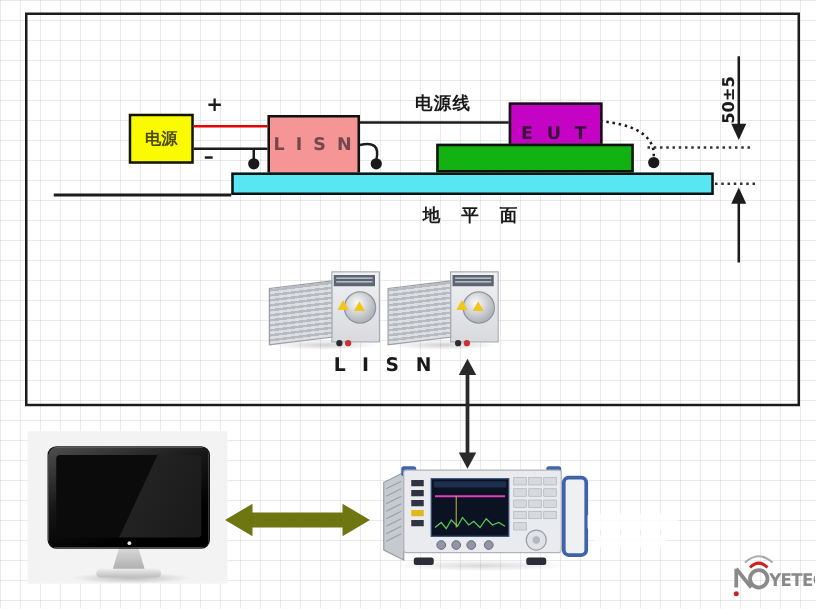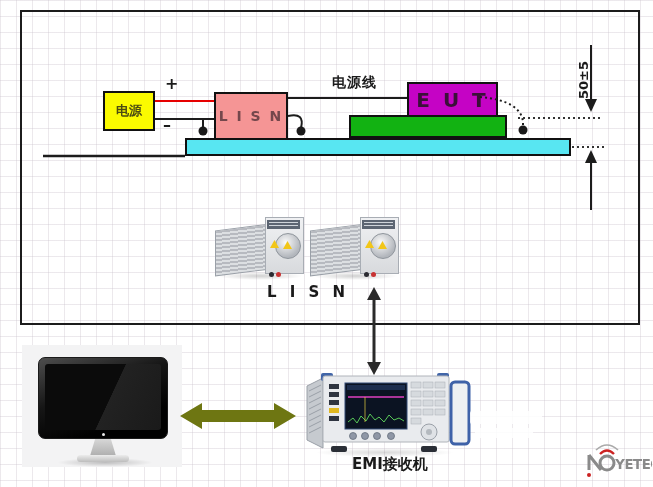--- a/index.html
+++ b/index.html
@@ -12,21 +12,21 @@
     font-family:"DejaVu Sans","Liberation Sans",sans-serif;
     color:#1a1a1a;
   }
   .abs{position:absolute;}
   
   .frame{left:20px;top:10px;width:616px;height:311px;border:2px solid #1c1c1c;z-index:1;}
   .title{left:211px;top:9px;width:120px;text-align:center;font-size:15px;font-weight:bold;letter-spacing:6px;z-index:6;}
   .box{box-sizing:border-box;border:2.5px solid #111;display:flex;align-items:center;justify-content:center;font-weight:bold;z-index:2;}
   .power-box{left:81px;top:79px;width:52px;height:40px;background:#fbfb00;font-size:13px;color:#4c4c12;}
   .lisn-box{left:192px;top:80px;width:74px;height:48px;background:#f59595;font-size:14px;letter-spacing:2px;color:#74474c;}
-  .eut-box{left:385px;top:70px;width:91px;height:35px;background:#c503c5;font-size:20px;letter-spacing:3px;color:#3a1038;}
+  .eut-box{left:385px;top:70px;width:75px;height:35px;background:#c503c5;font-size:14px;letter-spacing:3px;color:#3a1038;align-items:flex-end;}
   .table-box{left:327px;top:103px;width:158px;height:23px;background:#12b212;z-index:3;}
   .plane-box{left:163px;top:126px;width:386px;height:18px;background:#58e6f2;z-index:2;}
   .lbl{font-weight:bold;z-index:6;}
   .lbl-powerline{left:285px;top:62px;width:70px;text-align:right;font-size:14px;letter-spacing:1px;}
   .lbl-ground{left:295px;top:152px;width:124px;text-align:center;font-size:14px;letter-spacing:6px;}
   .lbl-plus{left:143px;top:62px;font-size:16px;}
   .lbl-minus{left:141px;top:103px;font-size:16px;}
   .lbl-dim{left:534px;top:60px;width:56px;height:16px;text-align:center;font-size:13px;transform:rotate(-90deg);}
   
   .lisn-unit{width:88px;height:58px;z-index:2;}
@@ -85,20 +85,21 @@
     </div>
     <div class="abs box eut-box">
       <span>E U T</span>
     </div>
     <div class="abs box table-box"></div>
     <div class="abs box plane-box"></div>
 
     <div class="abs lbl lbl-plus">+</div>
     <div class="abs lbl lbl-minus">–</div>
     <div class="abs lbl lbl-powerline">电源线</div>
+    <div class="abs lbl lbl-ground">地 平 面</div>
     <div class="abs lbl lbl-dim">50±5</div>
   </div>
 
   <div class="abs lisn-shadow" style="left:217px;top:272px;"></div>
   <div class="abs lisn-shadow" style="left:312px;top:272px;"></div>
 
   <div class="abs lisn-unit lisn-u1">
     <div class="lisn-grille"></div>
     <div class="lisn-face">
       <div class="lisn-hdr">
@@ -173,21 +174,20 @@
     <circle cx="126" cy="62" r="3" fill="#b4b9bf"></circle>
     <g fill="#8f97a6" stroke="#666e7c" stroke-width="0.8">
       <circle cx="50" cy="66" r="3.5"></circle>
         <circle cx="62" cy="66" r="3.5"></circle>
         <circle cx="74" cy="66" r="3.5"></circle>
         <circle cx="88" cy="66" r="3.5"></circle>
     </g>
     <rect x="28" y="76" width="16" height="6" rx="2" fill="#2a2e36"></rect>
     <rect x="118" y="76" width="16" height="6" rx="2" fill="#2a2e36"></rect>
   </svg>
-  <div class="abs lbl-receiver">EMI接收机</div>
 
   <div class="abs wm wm1"></div>
   <div class="abs wm wm2"></div>
 
   <svg class="abs logo" viewBox="0 0 68 42">
     <path d="M12,9 Q23,-1 34,9" fill="none" stroke="#aaaaaa" stroke-width="1.6"></path>
     <path d="M16,13 Q23,6 30,13" fill="none" stroke="#cc2222" stroke-width="2.4"></path>
     <path d="M5,14 L5,29 M5,14 L17,29" fill="none" stroke="#8a8a8a" stroke-width="3"></path>
     <circle cx="23" cy="22" r="7" fill="none" stroke="#8a8a8a" stroke-width="3"></circle>
     <circle cx="5" cy="34" r="2" fill="#cc2222"></circle>

